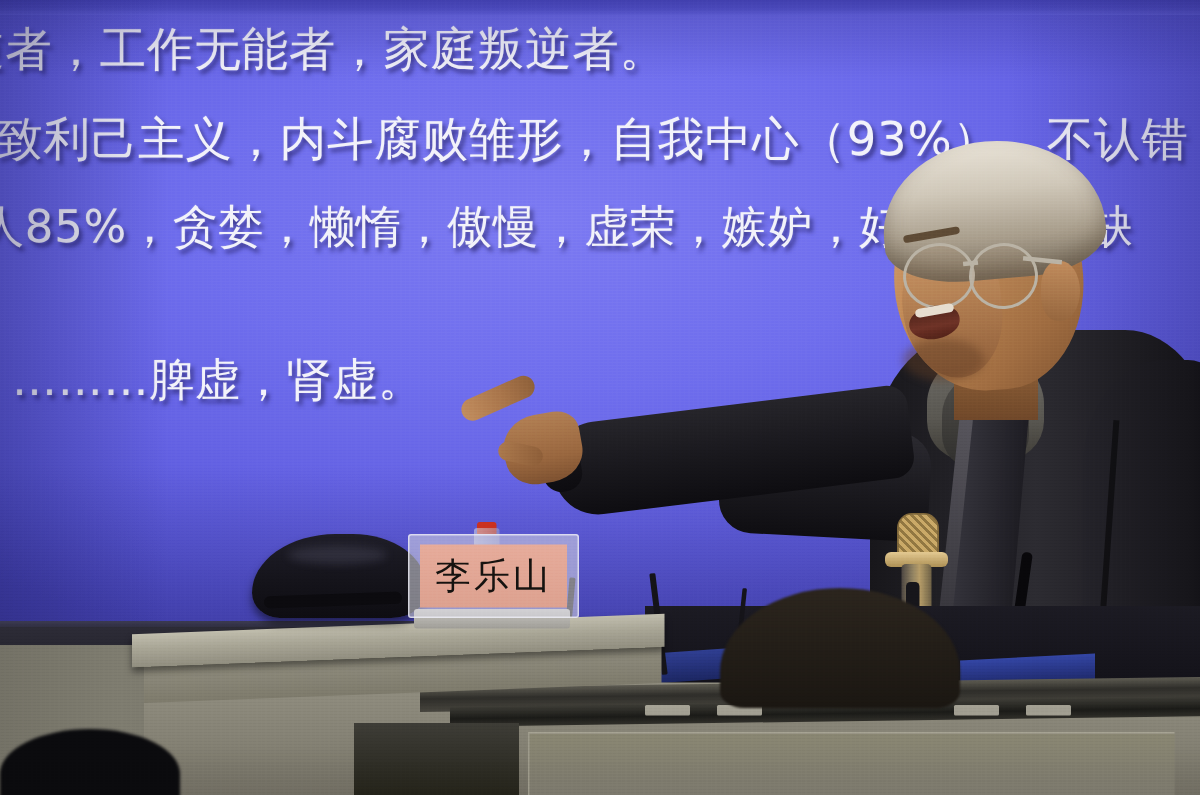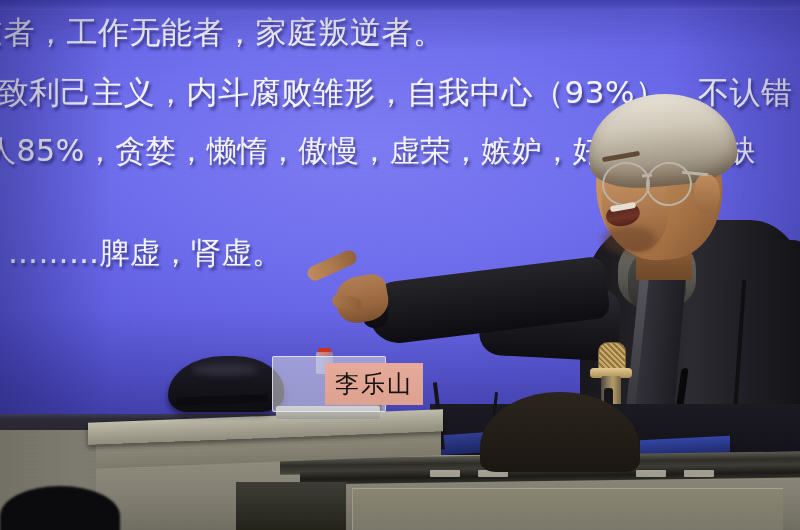--- a/index.html
+++ b/index.html
@@ -164,21 +164,21 @@
   }
   .placard-holder{
     position:absolute;left:0;top:0;width:112px;height:54px;
     background:rgba(215,215,225,.55);
     border:1px solid rgba(240,240,248,.75);
     border-radius:2px;
   }
   .placard-card{
     position:absolute;left:7px;top:6px;width:98px;height:42px;
     background:linear-gradient(to bottom,#e6a998 0%,#dc9f8d 100%);
-    display:flex;align-items:center;justify-content:center;margin-left:45px;
+    display:flex;align-items:center;justify-content:center;
   }
   .placard-name{
     font-family:"DejaVu Sans","Liberation Sans",sans-serif;
     font-size:24px;color:#15120f;letter-spacing:2px;font-weight:500;
     line-height:1;
   }
   .bottle{
     position:absolute;left:316px;top:352px;width:17px;height:22px;
     background:linear-gradient(to right,rgba(215,220,230,.55),rgba(170,180,200,.45));
     border-radius:2px;

